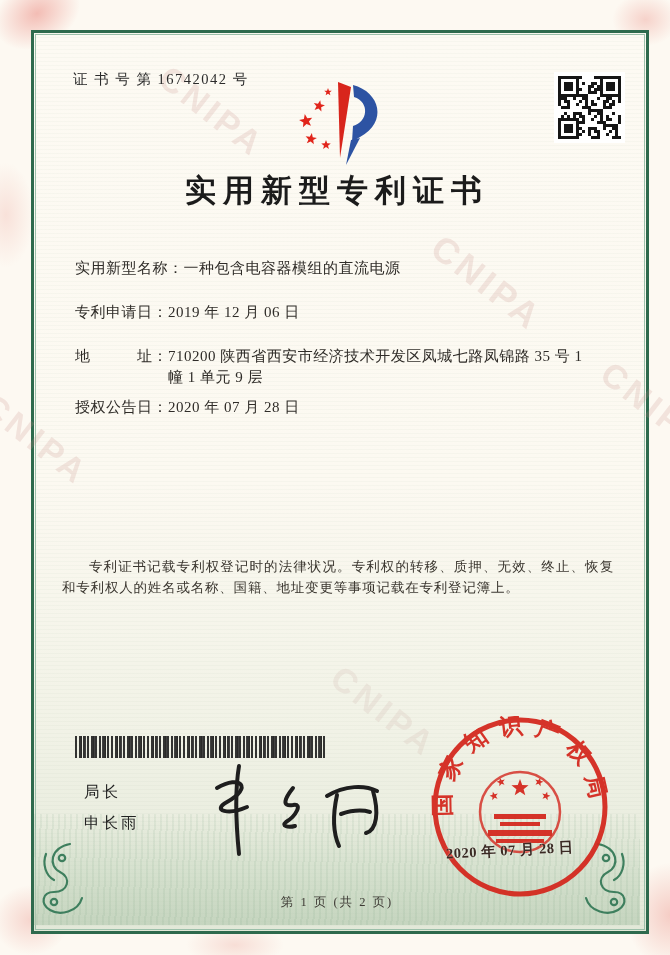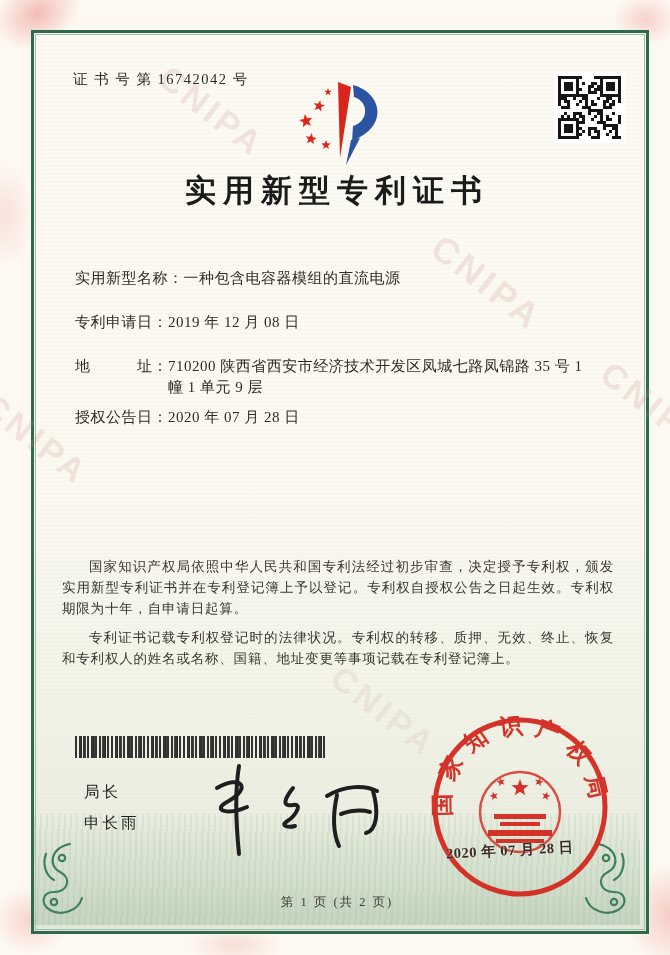--- a/index.html
+++ b/index.html
@@ -46,21 +46,21 @@
   .logo{position:absolute;left:288px;top:82px;z-index:3;}
   .title{position:absolute;left:31px;top:170px;width:612px;z-index:3;
     text-align:center;font-size:31px;font-weight:bold;letter-spacing:7px;color:#1b1b1b;}
   
   .qr{position:absolute;left:554px;top:72px;z-index:3;background:#fff;padding:4px;
       width:63px;height:63px;display:grid;
       grid-template-columns:repeat(21,3px);grid-template-rows:repeat(21,3px);}
   .qrm{background:#161616;}
   
   .fields{position:absolute;left:75px;top:258px;width:540px;z-index:3;font-size:15px;}
-  .frow{display:flex;align-items:flex-start;line-height:21px;margin-bottom:23px;margin-top:10px;}
+  .frow{display:flex;align-items:flex-start;line-height:21px;margin-bottom:23px;}
   .frow.addr{margin-bottom:9px;}
   .flabel{flex:0 0 auto;white-space:pre;letter-spacing:.5px;color:#2f2c28;}
   .fvalue{flex:0 1 auto;max-width:430px;letter-spacing:.5px;color:#2f2c28;}
   .grant-row{display:flex;line-height:21px;}
   .grant-col2{margin-left:36px;}
   
   .paras{position:absolute;left:62px;top:556px;width:552px;z-index:3;
     font-size:13.5px;line-height:21px;letter-spacing:.8px;text-align:justify;color:#3a362f;}
   .paras p{margin:0 0 8px 0;text-indent:2em;}
   
@@ -347,35 +347,34 @@
     <div class="qrm" style="grid-area: 21 / 21;"></div>
   </div>
 
 <div class="fields">
   <div class="frow">
     <span class="flabel">实用新型名称：</span>
     <span class="fvalue">一种包含电容器模组的直流电源</span>
   </div>
   <div class="frow">
     <span class="flabel">专利申请日：</span>
-    <span class="fvalue">2019 年 12 月 08 日</span>
+    <span class="fvalue">2019 年 12 月 06 日</span>
   </div>
   <div class="frow addr">
     <span class="flabel">地　　　址：</span>
     <span class="fvalue">710200 陕西省西安市经济技术开发区凤城七路凤锦路 35 号 1 幢 1 单元 9 层</span>
   </div>
   <div class="grant-row">
     <span>
       <span class="flabel">授权公告日：</span><span class="fvalue">2020 年 07 月 28 日</span>
     </span>
   </div>
 </div>
 
 <div class="paras">
-  <p>国家知识产权局依照中华人民共和国专利法经过初步审查，决定授予专利权，颁发实用新型专利证书并在专利登记簿上予以登记。专利权自授权公告之日起生效。专利权期限为十年，自申请日起算。</p>
   <p>专利证书记载专利权登记时的法律状况。专利权的转移、质押、无效、终止、恢复和专利权人的姓名或名称、国籍、地址变更等事项记载在专利登记簿上。</p>
 </div>
 
 <div class="barcode"></div>
 
 <div class="officer">
   <div>局长</div>
   <div>申长雨</div>
 </div>
 

